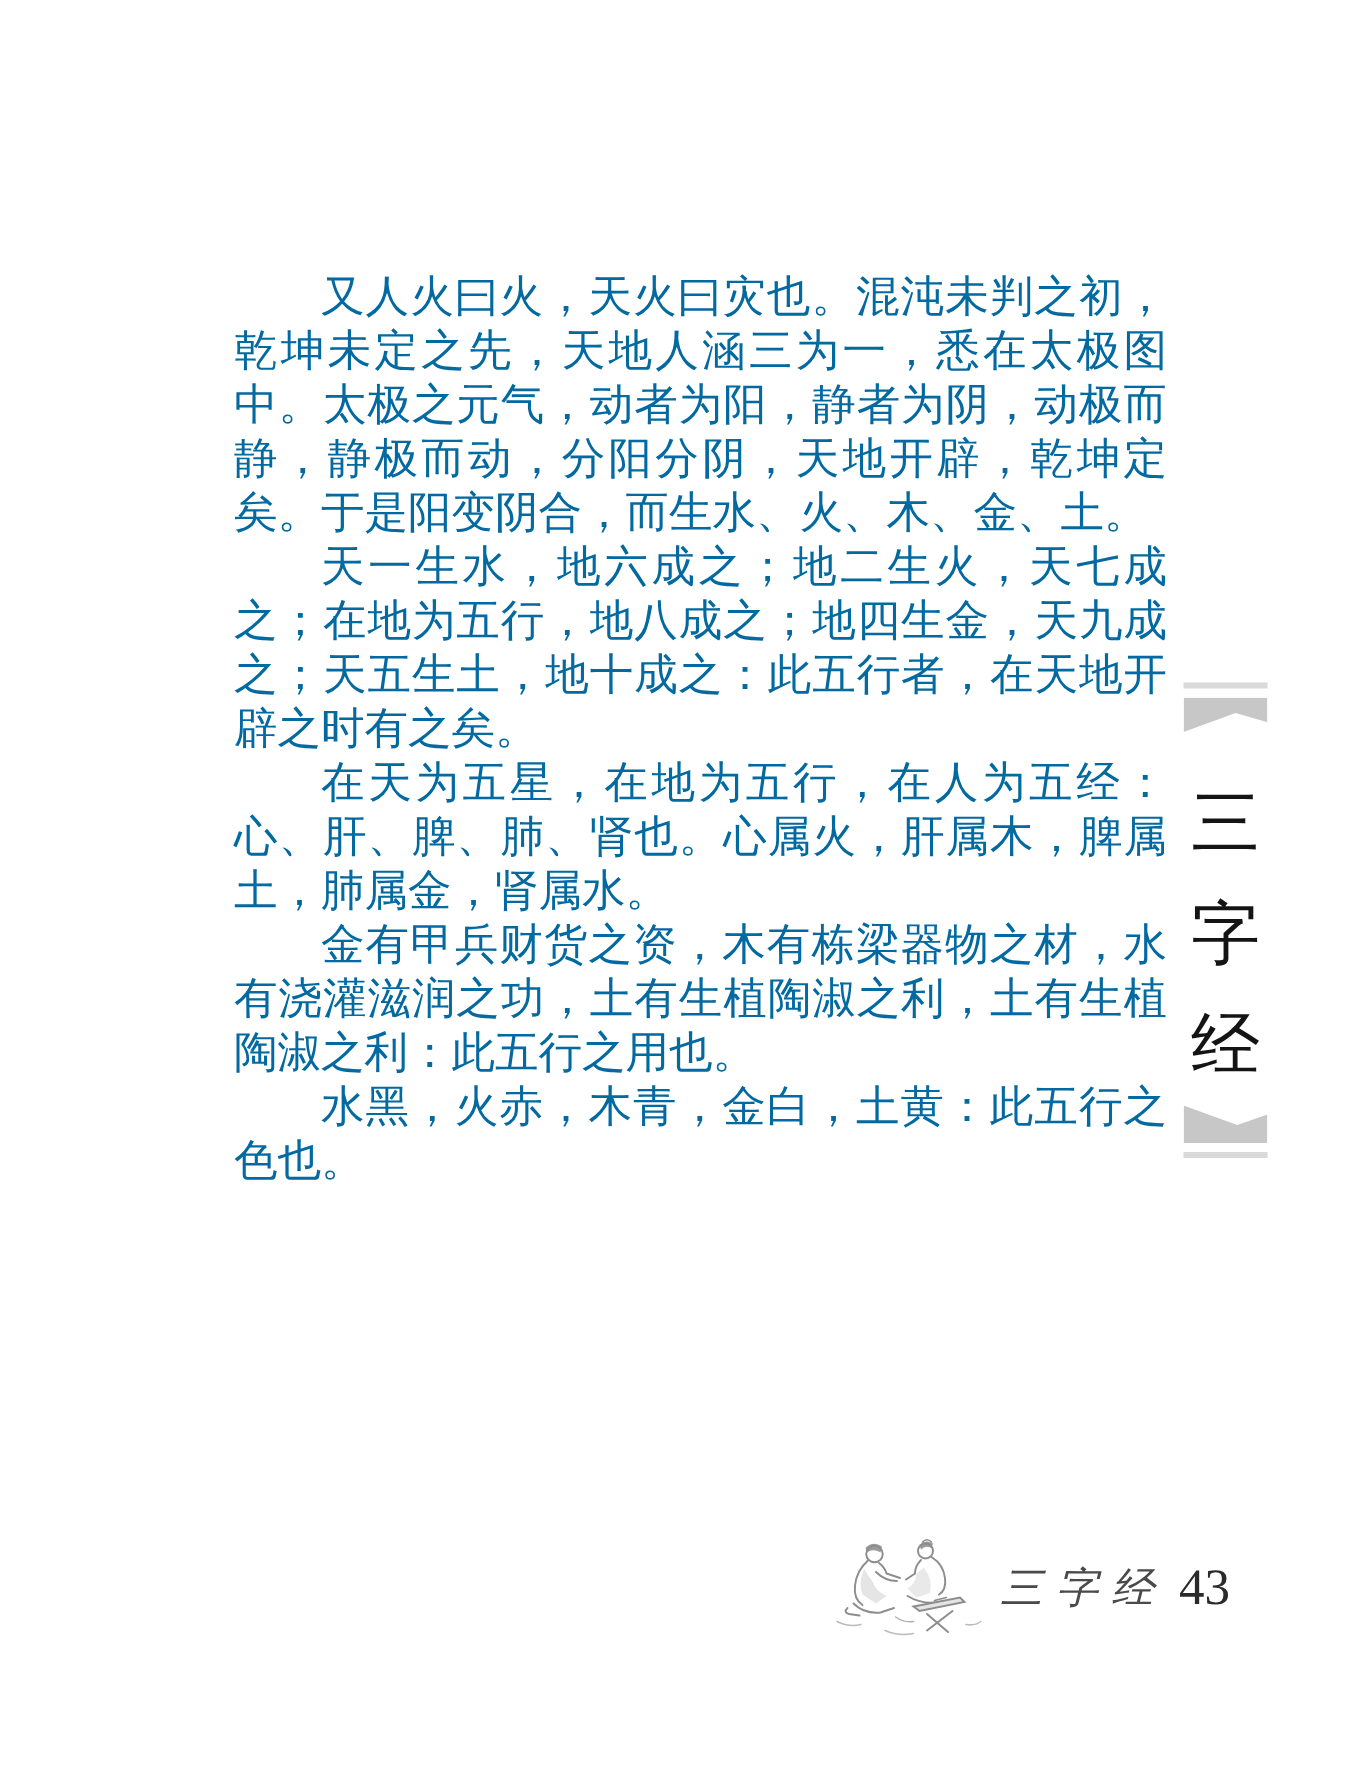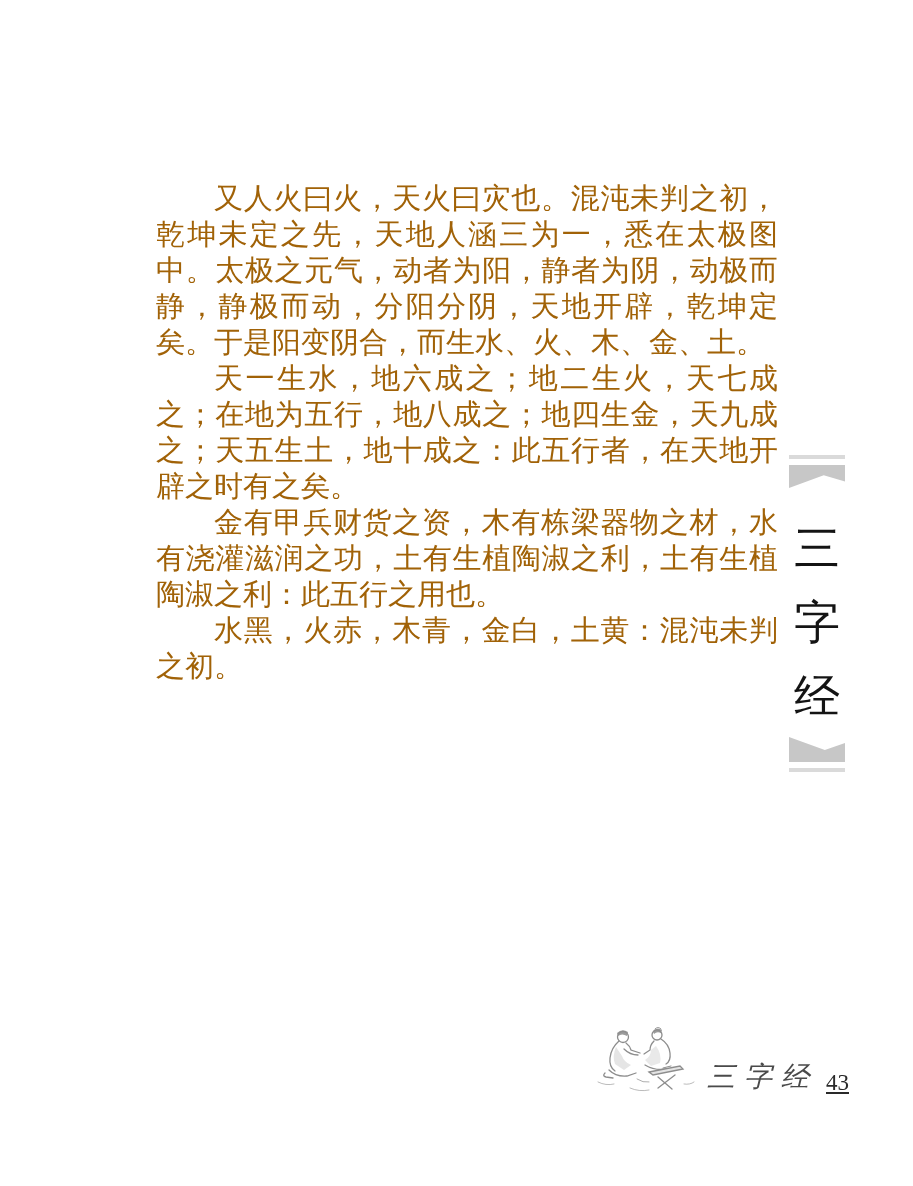--- a/index.html
+++ b/index.html
@@ -13,21 +13,21 @@
   }
 
   
   .text-block {
     position: absolute;
     left: 156px;
     top: 180px;
     width: 622px;
     font-size: 29px;
     line-height: 36px;
-    color: #a16207;
+    color: #0369a1;
     text-align: justify;
   }
   .para {
     margin: 0;
     text-indent: 2em;
   }
 
   
   .sidebar {
     position: absolute;
@@ -53,52 +53,52 @@
     margin-top: 0px;
     height: 25px;
     background: #c7c7c7;
     clip-path: polygon(0 0, 64% 52%, 100% 24%, 100% 100%, 0 100%);
   }
   .ribbon-line-bottom { margin-top: 6px; height: 4px; background: #dadada; }
 
   
   .footer {
     position: absolute;
-    left: 592px;
+    left: 552px;
     top: 1022px;
     height: 74px;
     display: flex;
-    align-items: flex-end;
+    align-items: center;
   }
   .footer-illustration { width: 110px; height: 72px; flex: none; }
   .footer-title {
     margin-left: 5px;
     font-size: 28px;
     font-style: italic;
     letter-spacing: 9px;
     color: #4a4a4a;
     white-space: nowrap;
   }
   .footer-page {
     margin-left: 8px;
-    font-size: 23px;
+    font-size: 34px;
     color: #2a2a2a;
-    text-decoration: underline;
   }
 </style>
 </head>
 <body>
 
 <div class="page">
 
   <div class="text-block">
       <p class="para">又人火曰火，天火曰灾也。混沌未判之初，乾坤未定之先，天地人涵三为一，悉在太极图中。太极之元气，动者为阳，静者为阴，动极而静，静极而动，分阳分阴，天地开辟，乾坤定矣。于是阳变阴合，而生水、火、木、金、土。</p>
       <p class="para">天一生水，地六成之；地二生火，天七成之；在地为五行，地八成之；地四生金，天九成之；天五生土，地十成之：此五行者，在天地开辟之时有之矣。</p>
+      <p class="para">在天为五星，在地为五行，在人为五经：心、肝、脾、肺、肾也。心属火，肝属木，脾属土，肺属金，肾属水。</p>
       <p class="para">金有甲兵财货之资，木有栋梁器物之材，水有浇灌滋润之功，土有生植陶淑之利，土有生植陶淑之利：此五行之用也。</p>
-      <p class="para">水黑，火赤，木青，金白，土黄：混沌未判之初。</p>
+      <p class="para">水黑，火赤，木青，金白，土黄：此五行之色也。</p>
     </div>
 
   <div class="sidebar">
     <div class="ribbon-line"></div>
     <div class="ribbon-band-top"></div>
     <div class="sidebar-title">
       <div class="sidebar-char">三</div>
       <div class="sidebar-char">字</div>
       <div class="sidebar-char">经</div>
     </div>

